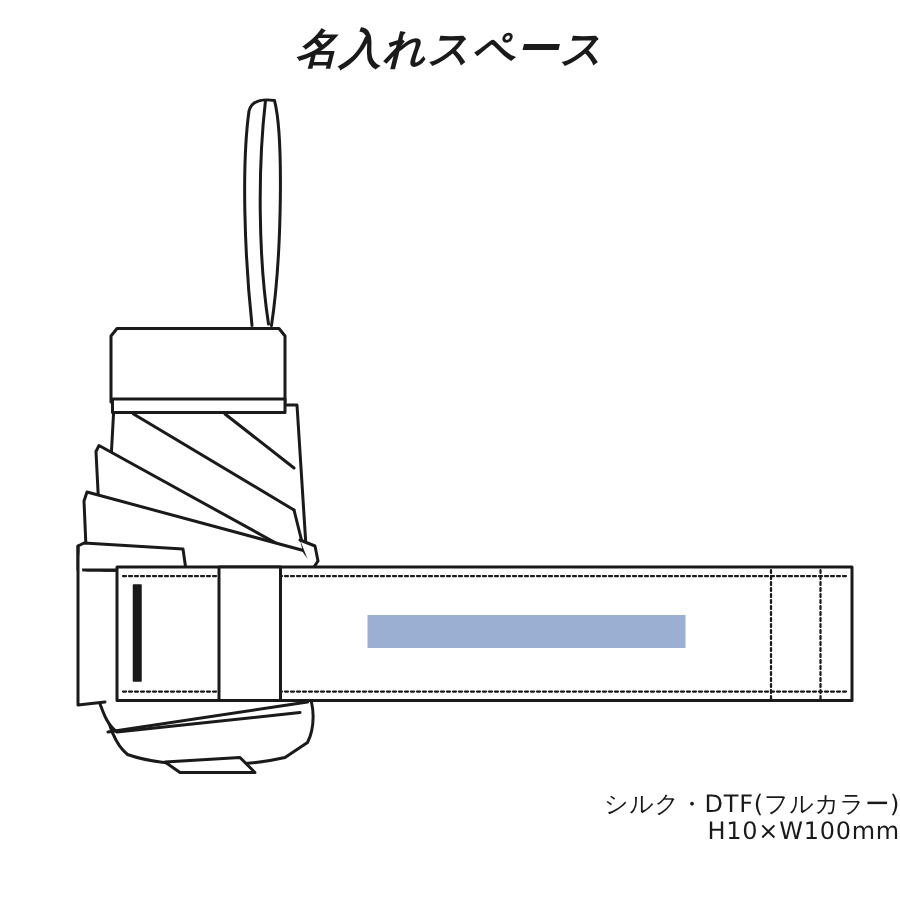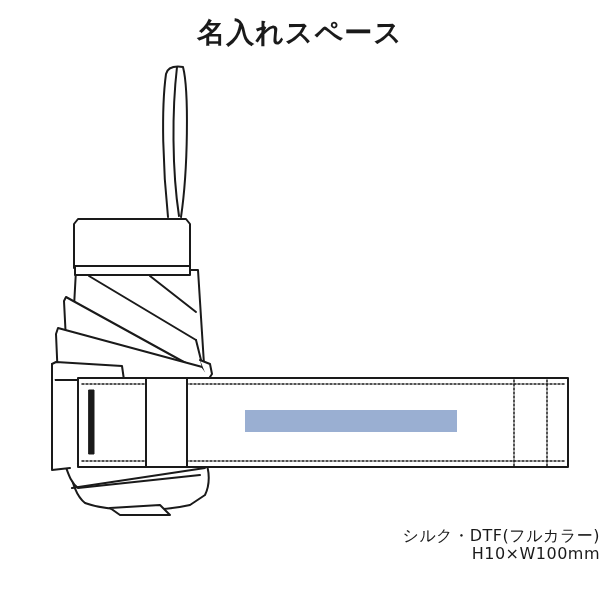--- a/index.html
+++ b/index.html
@@ -1,17 +1,17 @@
 <!DOCTYPE html>
 <html><head>
 <meta charset="utf-8">
 <style>
   html, body { margin:0; padding:0; background:#ffffff; }
   body { width:600px; height:600px; position:relative; overflow:hidden; font-family:"DejaVu Sans", "Liberation Sans", sans-serif; color:#1a1a1a; }
-  .title { position:absolute; left:0; top:14px; width:600px; text-align:center; font-size:28px; font-weight:bold; letter-spacing:1px; }
+  .title { position:absolute; left:0; top:14px; width:600px; text-align:center; font-size:28px; font-weight:bold; letter-spacing:1px;font-style:italic; }
   .caption { position:absolute; left:0; width:600px; text-align:right; font-size:16px; letter-spacing:0.5px; }
   .cap1 { top:526px; }
   .cap2 { top:544px; }
   svg.diagram { position:absolute; left:0; top:0; width:600px; height:600px; }
 </style>
 </head>
 <body>
 
 <div class="title">名入れスペース</div>
 

